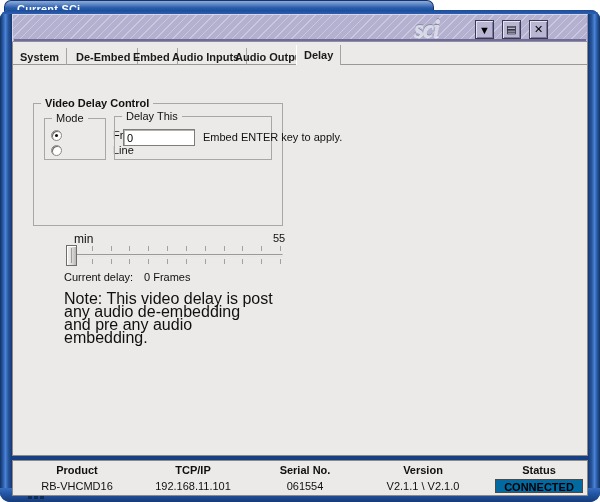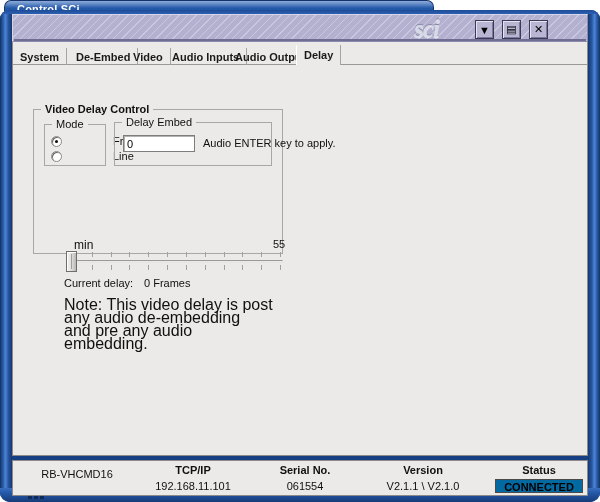--- a/index.html
+++ b/index.html
@@ -197,21 +197,21 @@
     top: -7px; left: 7px;
     padding: 0 4px;
     background: #eceae8;
     font-size: 11px;
     font-weight: bold;
     color: #101010;
     white-space: nowrap;
   }
   .groupbox.plain > .gb-title { font-weight: normal; }
 
-  #gb-video-delay { left: 20px; top: 67px; width: 250px; height: 145px; text-decoration: underline; }
+  #gb-video-delay { left: 20px; top: 61px; width: 250px; height: 123px; text-decoration: underline; }
   #gb-mode        { left: 10px; top: 14px; width: 62px;  height: 42px;  }
   #gb-delay-edit  { left: 80px; top: 12px; width: 158px; height: 44px;  }
 
   
   .radio-row {
     position: absolute;
     left: 6px;
     display: flex; align-items: center;
     cursor: pointer;
     font-size: 11px;
@@ -381,21 +381,21 @@
     box-sizing: border-box;
   }
 </style>
 </head>
 <body>
 
 <div id="app-window">
 
   <div id="title-strip">
     <div id="title-strip-shine"></div>
-    <div id="title-text">Control SCi</div>
+    <div id="title-text">Current SCi</div>
   </div>
 
   <div id="window-frame">
     <div id="frame-left"></div>
     <div id="frame-right"></div>
     <div id="frame-top"></div>
     <div id="frame-bottom">
       <div id="resize-grip"></div>
     </div>
 
@@ -419,21 +419,21 @@
       <div id="tab-bar">
         <div id="tab-bar-baseline"></div>
 
         <div class="tab" style="left:0;">
           <span>System</span>
         </div>
         <div class="tab" style="left:56px;">
           <span>De-Embed</span>
         </div>
         <div class="tab" style="left:113px;">
-          <span>Video</span>
+          <span>Embed</span>
         </div>
         <div class="tab" style="left:152px;">
           <span>Audio Inputs</span>
         </div>
         <div class="tab" style="left:215px;">
           <span>Audio Outputs</span>
         </div>
         <div class="tab active" style="left:283px;">
           <span>Delay</span>
         </div>
@@ -448,23 +448,23 @@
             <span class="radio-mark"></span>
             <span>Frame</span>
           </div>
           <div class="radio-row" style="top:25px;">
             <span class="radio-mark"></span>
             <span>Line</span>
           </div>
         </div>
 
         <div class="groupbox plain" id="gb-delay-edit">
-          <div class="gb-title">Delay Embed</div>
+          <div class="gb-title">Delay This</div>
           <input id="delay-input" type="text" value="0" style="">
-          <div id="delay-hint">Audio ENTER key to apply.</div>
+          <div id="delay-hint">Embed ENTER key to apply.</div>
         </div>
 
         <div id="slider-min-label">min</div>
         <div id="slider-max-label">55</div>
 
         <div id="slider-zone">
           <div class="tick-row" id="tick-row-top">
               <div class="tick"></div>
               <div class="tick"></div>
               <div class="tick"></div>
@@ -500,20 +500,21 @@
         <div id="current-delay-value">0 Frames</div>
 
         <div id="note-text">Note: This video delay is post any audio de-embedding
 and pre any audio embedding.</div>
       </div>
 
     </div>
 
     <div id="status-bar">
       <div class="status-col" id="col-product">
+        <div class="sc-label">Product</div>
         <div class="sc-value">RB-VHCMD16</div>
       </div>
       <div class="status-col" id="col-tcpip">
         <div class="sc-label">TCP/IP</div>
         <div class="sc-value">192.168.11.101</div>
       </div>
       <div class="status-col" id="col-serial">
         <div class="sc-label">Serial No.</div>
         <div class="sc-value">061554</div>
       </div>

